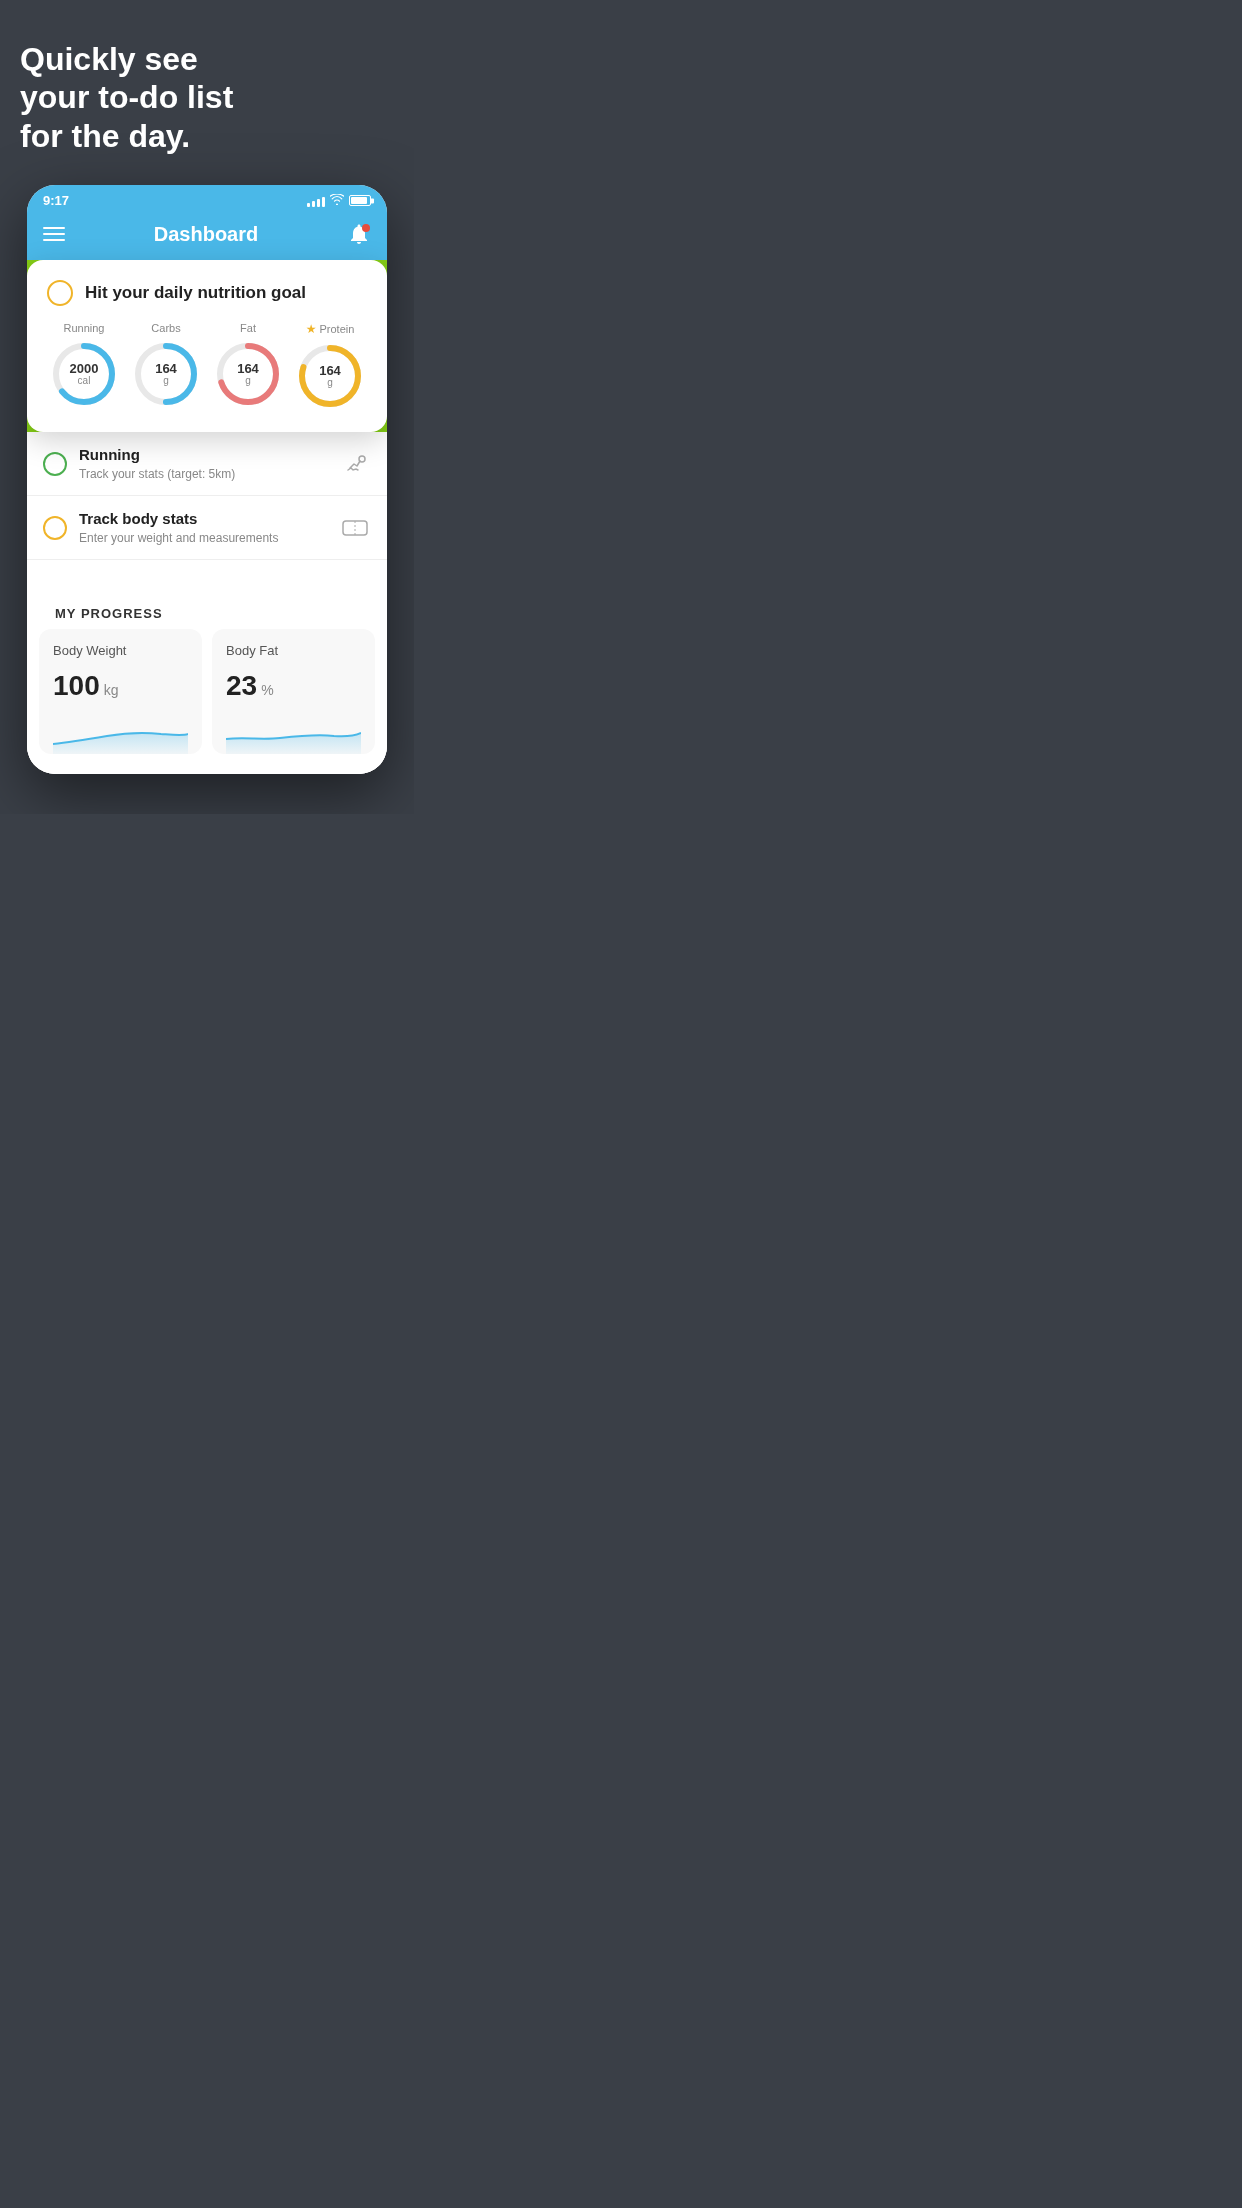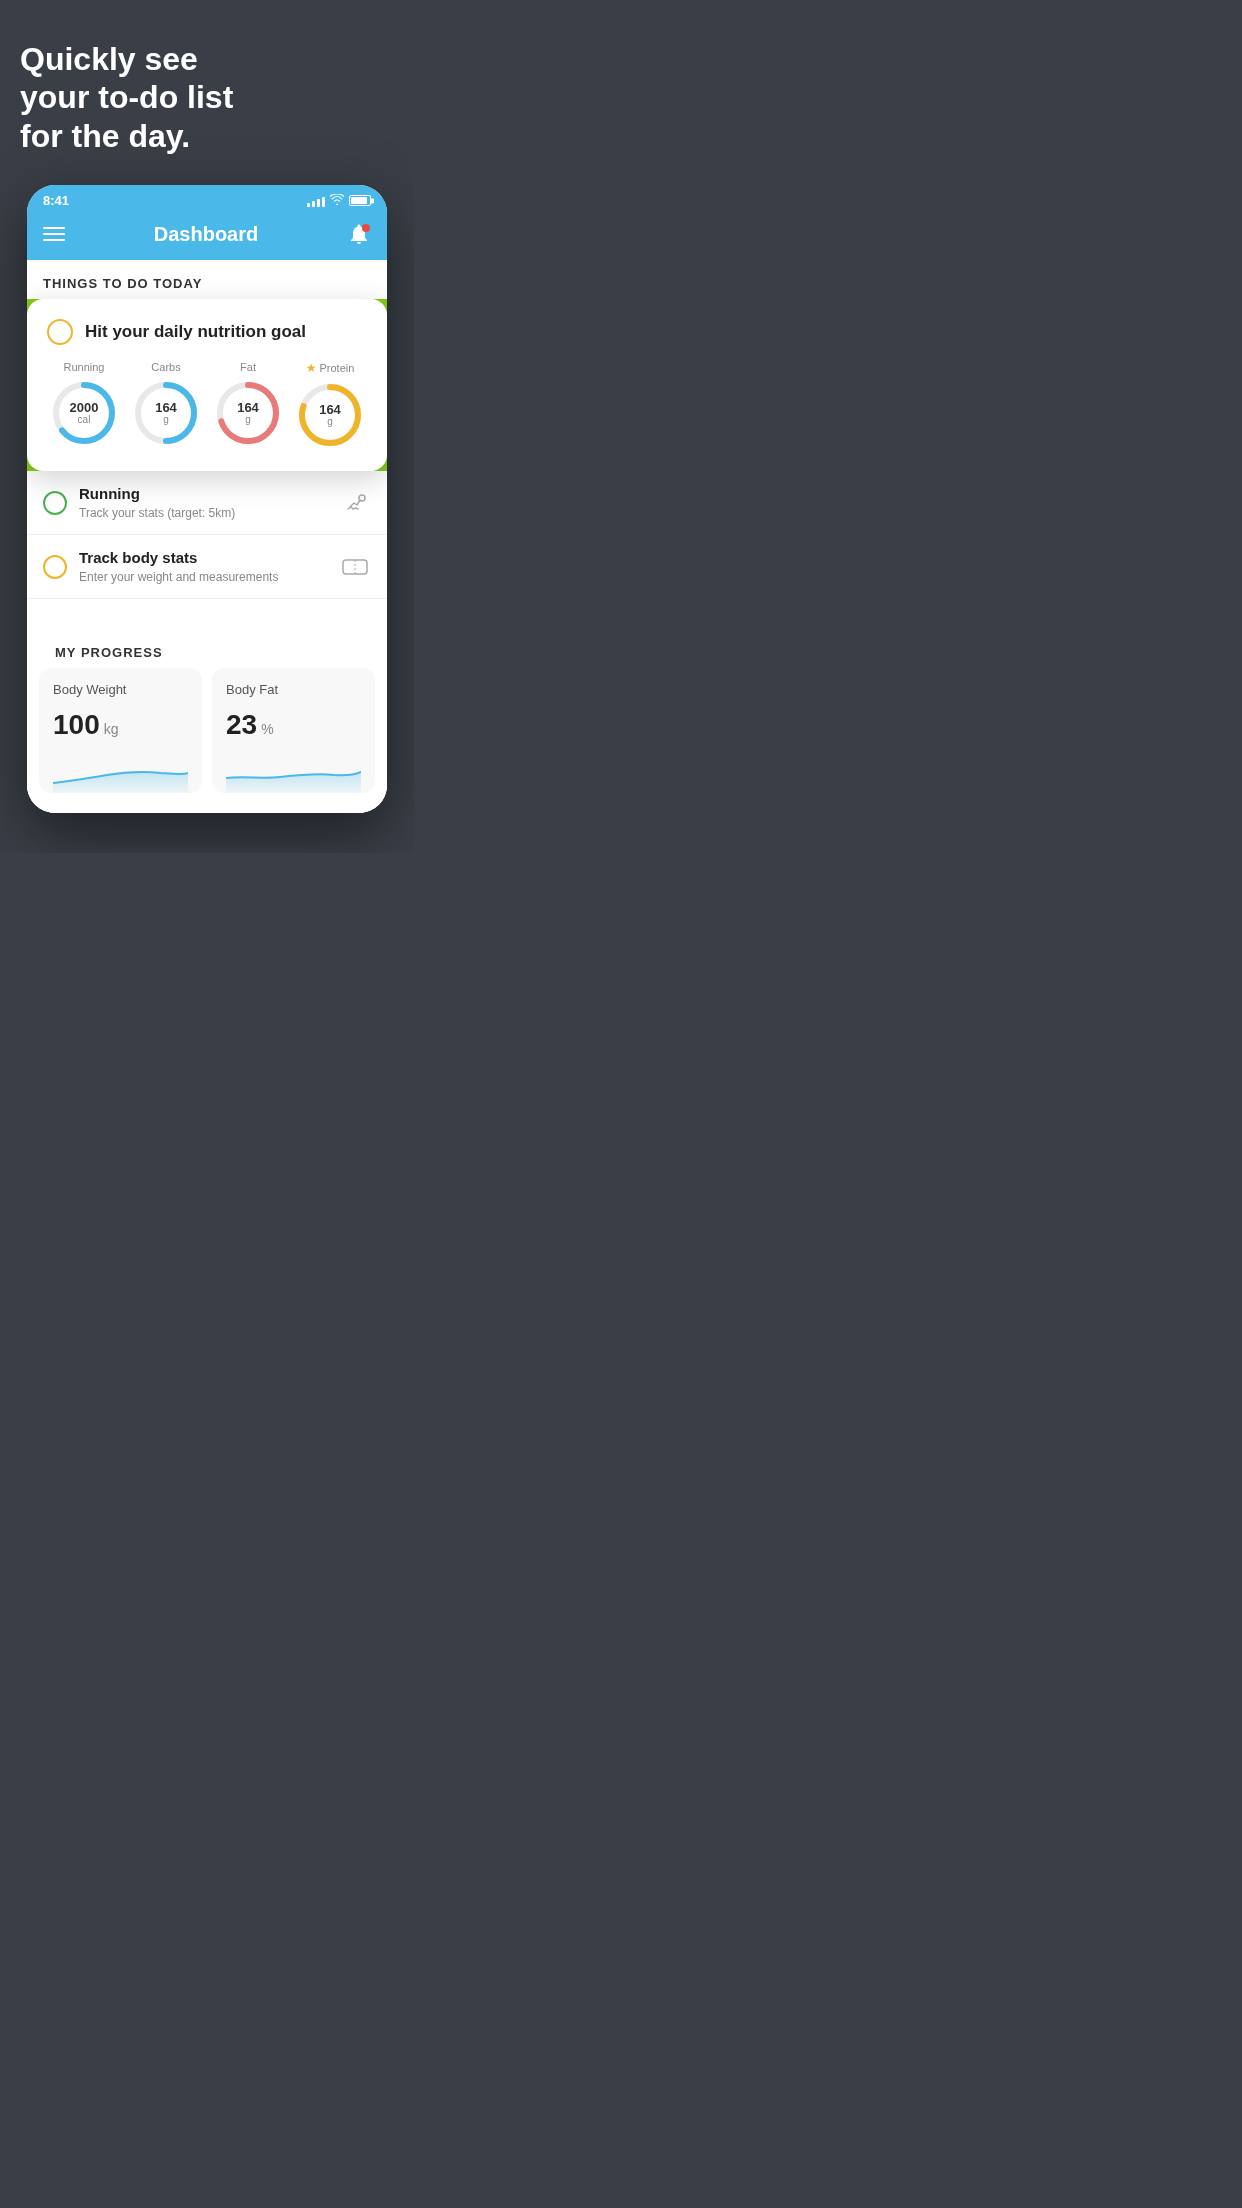--- a/index.html
+++ b/index.html
@@ -319,21 +319,21 @@
 </head>
 <body>
 
 <div class="outer-bg">
 
   <div class="headline">Quickly see<br>your to-do list<br>for the day.</div>
 
   <div class="phone-frame">
 
     <div class="status-bar">
-      <span class="status-time">8:41</span>
+      <span class="status-time">9:17</span>
       <div class="status-icons">
         <div class="signal-bars">
           <span style="height:4px"></span>
           <span style="height:6px"></span>
           <span style="height:8px"></span>
           <span style="height:10px"></span>
         </div>
         <span class="wifi-icon">
           <svg width="14" height="11" viewBox="0 0 14 11" fill="none">
             <path d="M7 9.5a1 1 0 1 1 0 2 1 1 0 0 1 0-2z" fill="white"></path>
@@ -358,21 +358,20 @@
       <div class="bell-icon">
         <svg width="24" height="24" viewBox="0 0 24 24">
           <path d="M12 22c1.1 0 2-.9 2-2h-4c0 1.1.9 2 2 2zm6-6v-5c0-3.07-1.63-5.64-4.5-6.32V4c0-.83-.67-1.5-1.5-1.5s-1.5.67-1.5 1.5v.68C7.64 5.36 6 7.92 6 11v5l-2 2v1h16v-1l-2-2z" fill="white"></path>
           <circle cx="19" cy="6" r="4" fill="#e74c3c"></circle>
         </svg>
       </div>
     </div>
 
     <div class="phone-content">
 
-      <div class="section-label">THINGS TO DO TODAY</div>
 
       <div style="padding: 0 10px; background: #84cc16; position: relative;">
         <div class="popup-card">
           <div class="popup-header">
             <div class="circle-checkbox"></div>
             <span class="popup-title">Hit your daily nutrition goal</span>
           </div>
           <div class="nutrition-row">
 
             <div class="nutrition-item">

